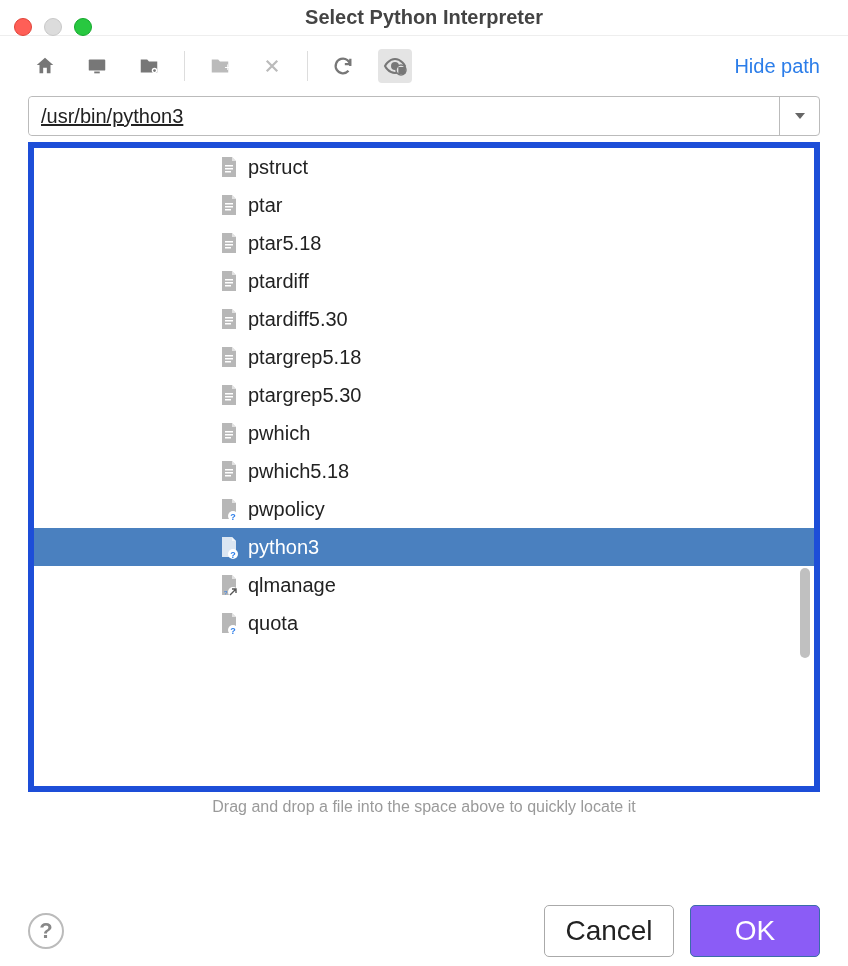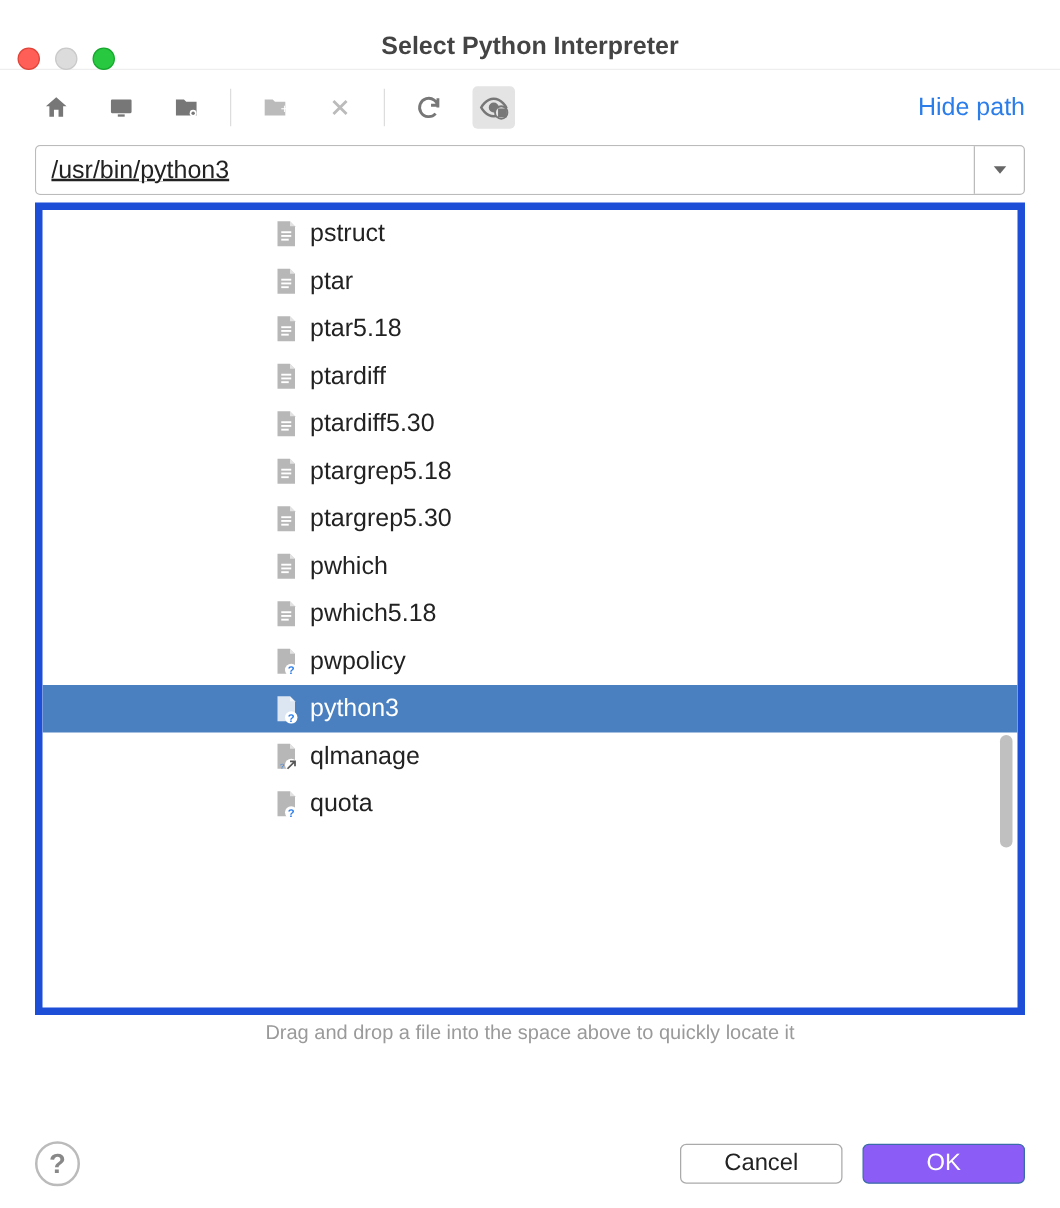--- a/index.html
+++ b/index.html
@@ -11,21 +11,20 @@
     overflow: hidden;
     font-size: 18px;
     color: #222;
   }
   .titlebar {
     height: 36px;
     display: flex;
     align-items: center;
     position: relative;
     border-bottom: 1px solid #eee;
-    margin-top: 20px;
   }
   .traffic {
     position: absolute;
     left: 14px;
     top: 18px;
     display: flex;
     gap: 12px;
   }
   .dot { width: 18px; height: 18px; border-radius: 50%; }
   .dot.red { background: #ff5f57; border: 1px solid #e04439; }
@@ -142,24 +141,24 @@
   .help {
     width: 36px; height: 36px;
     border: 2px solid #bbb;
     border-radius: 50%;
     display: flex; align-items: center; justify-content: center;
     color: #888; font-size: 22px; font-weight: 600;
     cursor: pointer;
   }
   .fspacer { flex: 1; }
   .btn {
-    height: 32px;
+    height: 52px;
     min-width: 130px;
     border-radius: 5px;
-    font-size: 19px;
+    font-size: 28px;
     display: flex; align-items: center; justify-content: center;
     cursor: pointer;
     border: 1px solid #aaa;
     background: #fff;
   }
   .btn.primary { background: #8b5cf6; color: #fff; border-color: #3a6da8; }
 </style>
 </head>
 <body>
 

